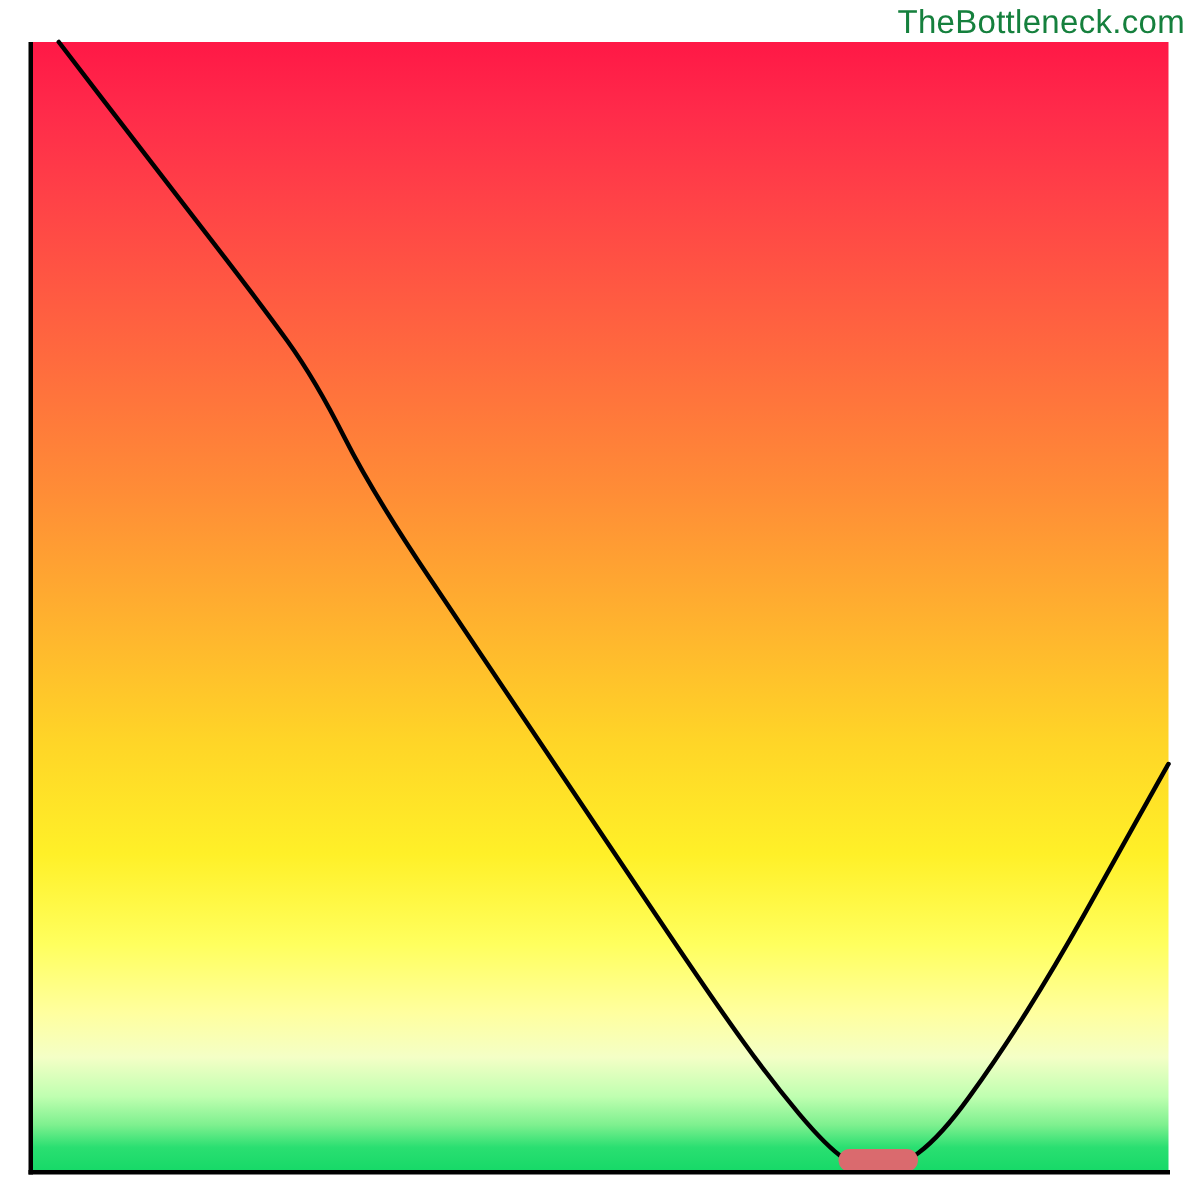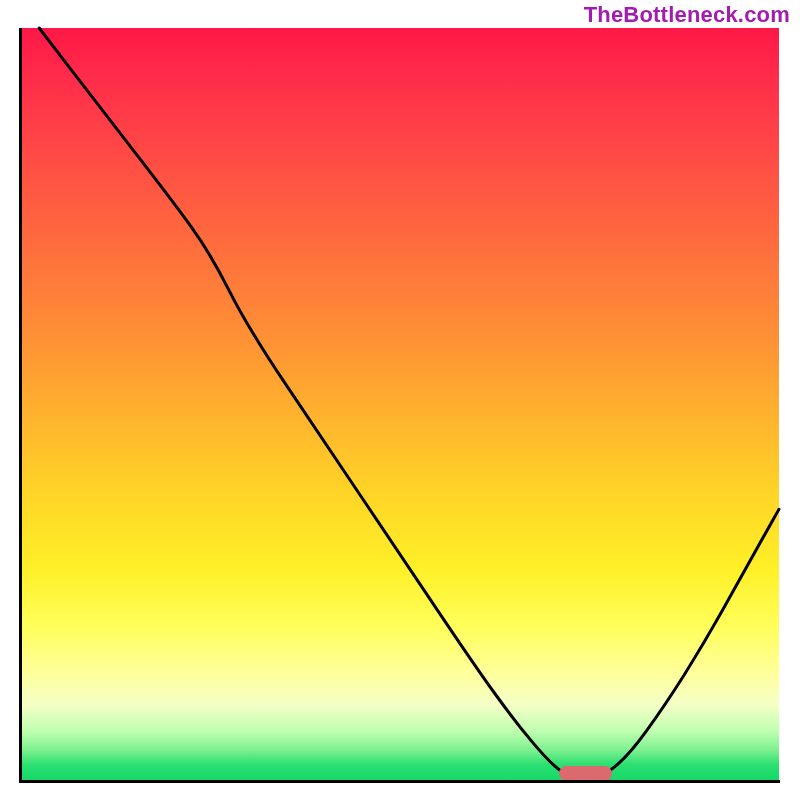--- a/index.html
+++ b/index.html
@@ -13,22 +13,22 @@
   .frame {
     position: relative;
     width: 800px;
     height: 800px;
   }
   .watermark {
     position: absolute;
     top: 2px;
     right: 10px;
     font-size: 22px;
-    font-weight: 700;
-    color: #a21caf;
+    font-weight: 400;
+    color: #15803d;
     letter-spacing: 0.2px;
   }
   .plot-area {
     position: absolute;
     left: 21px;
     top: 28px;
     width: 758px;
     height: 752px;
     
     background: linear-gradient(

